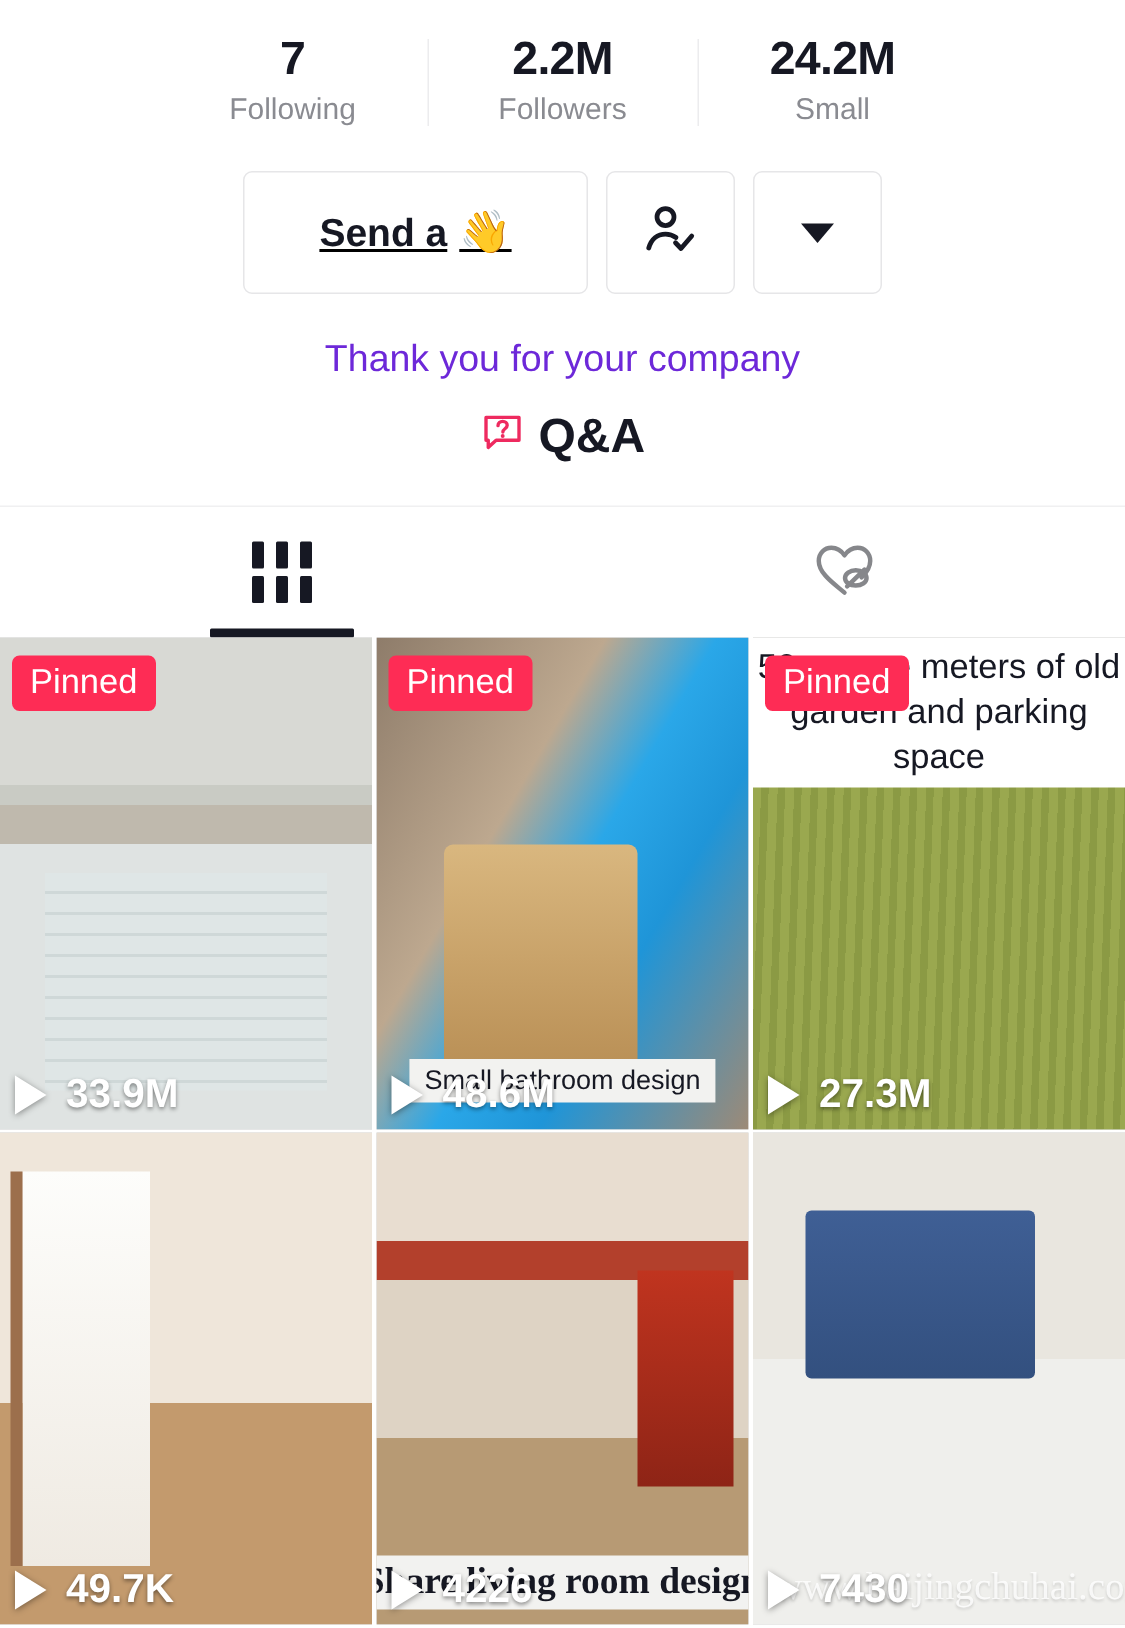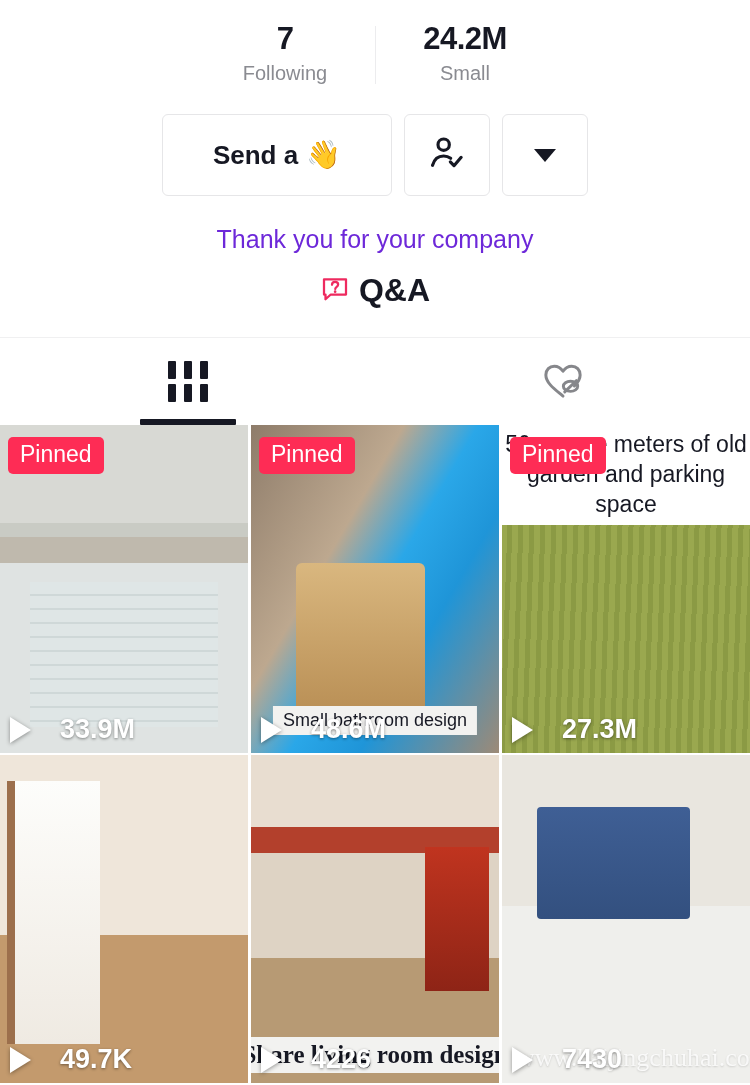--- a/index.html
+++ b/index.html
@@ -25,21 +25,21 @@
     font-size: 20px; color: #8a8b91; line-height: 30px; font-weight: 400;
   }
   .stat + .stat::before {
     content: ""; position: absolute; left: 0; top: 6px;
     width: 1px; height: 58px; background: #ececee;
   }
 
   
   .actions {
     display: flex; justify-content: center; align-items: center;
-    gap: 12px; margin-top: 18px;
+    gap: 12px; margin-top: 18px; text-decoration: underline;
   }
   .btn-primary {
     width: 230px; height: 82px;
     border: 1px solid #e6e6e8; border-radius: 6px; background: #fff;
     display: flex; align-items: center; justify-content: center;
     font-size: 26px; font-weight: bold; color: #161823; gap: 8px;
   }
   .btn-icon {
     width: 86px; height: 82px;
     border: 1px solid #e6e6e8; border-radius: 6px; background: #fff;
@@ -93,21 +93,21 @@
   .thumb { position: absolute; inset: 0; }
 
   .pinned {
     position: absolute; left: 8px; top: 12px; z-index: 6;
     background: #fe2c55; color: #fff;
     font-size: 23px; line-height: 23px; font-weight: 400;
     padding: 6px 12px 8px; border-radius: 5px;
   }
   .views {
     position: absolute; left: 10px; bottom: 8px; z-index: 5;
-    display: flex; align-items: center; gap: 29px;
+    display: flex; align-items: center; gap: 13px;
     color: #fff; font-size: 27px; font-weight: bold;
     text-shadow: 0 1px 3px rgba(0,0,0,.45);
   }
   .play-tri {
     width: 0; height: 0;
     border-top: 13px solid transparent; border-bottom: 13px solid transparent;
     border-left: 21px solid #fff; filter: drop-shadow(0 1px 2px rgba(0,0,0,.4));
   }
   .cap-bottom {
     position: absolute; left: 50%; transform: translateX(-50%);
@@ -154,20 +154,24 @@
 <body>
 
 <div class="page">
 
   <div class="stats">
     <div class="stat">
       <div class="stat-value">7</div>
       <div class="stat-label">Following</div>
     </div>
     <div class="stat">
+      <div class="stat-value">2.2M</div>
+      <div class="stat-label">Followers</div>
+    </div>
+    <div class="stat">
       <div class="stat-value">24.2M</div>
       <div class="stat-label">Small</div>
     </div>
   </div>
 
   <div class="actions">
     <div class="btn-primary">
       <span>Send a</span>
       <span class="wave">👋</span>
     </div>

